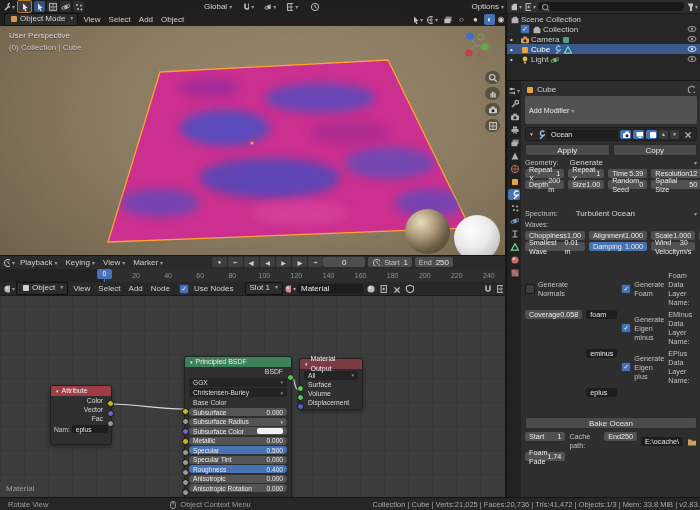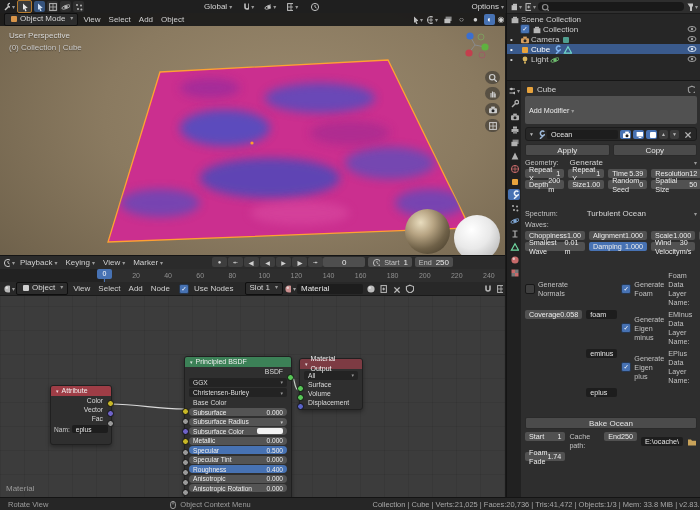--- a/index.html
+++ b/index.html
@@ -867,21 +867,21 @@
           <span>0</span>
         </div>
         <div class="pill">
           <span>Spatial Size</span>
           <span>50</span>
         </div>
       </div>
 
     <div class="prow drop">
       <span class="plabel">Spectrum:</span>
-      <span style="margin-left:26px">Turbulent Ocean</span>
+      <span style="margin-left:15px">Turbulent Ocean</span>
       <span style="flex:1"></span>
     </div>
     <div class="plabel" style="margin:1px 0 2px">Waves:</div>
 
     <div class="pgrid">
 
     <div class="pill">
           <span>Choppiness</span>
           <span>1.00</span>
         </div>

